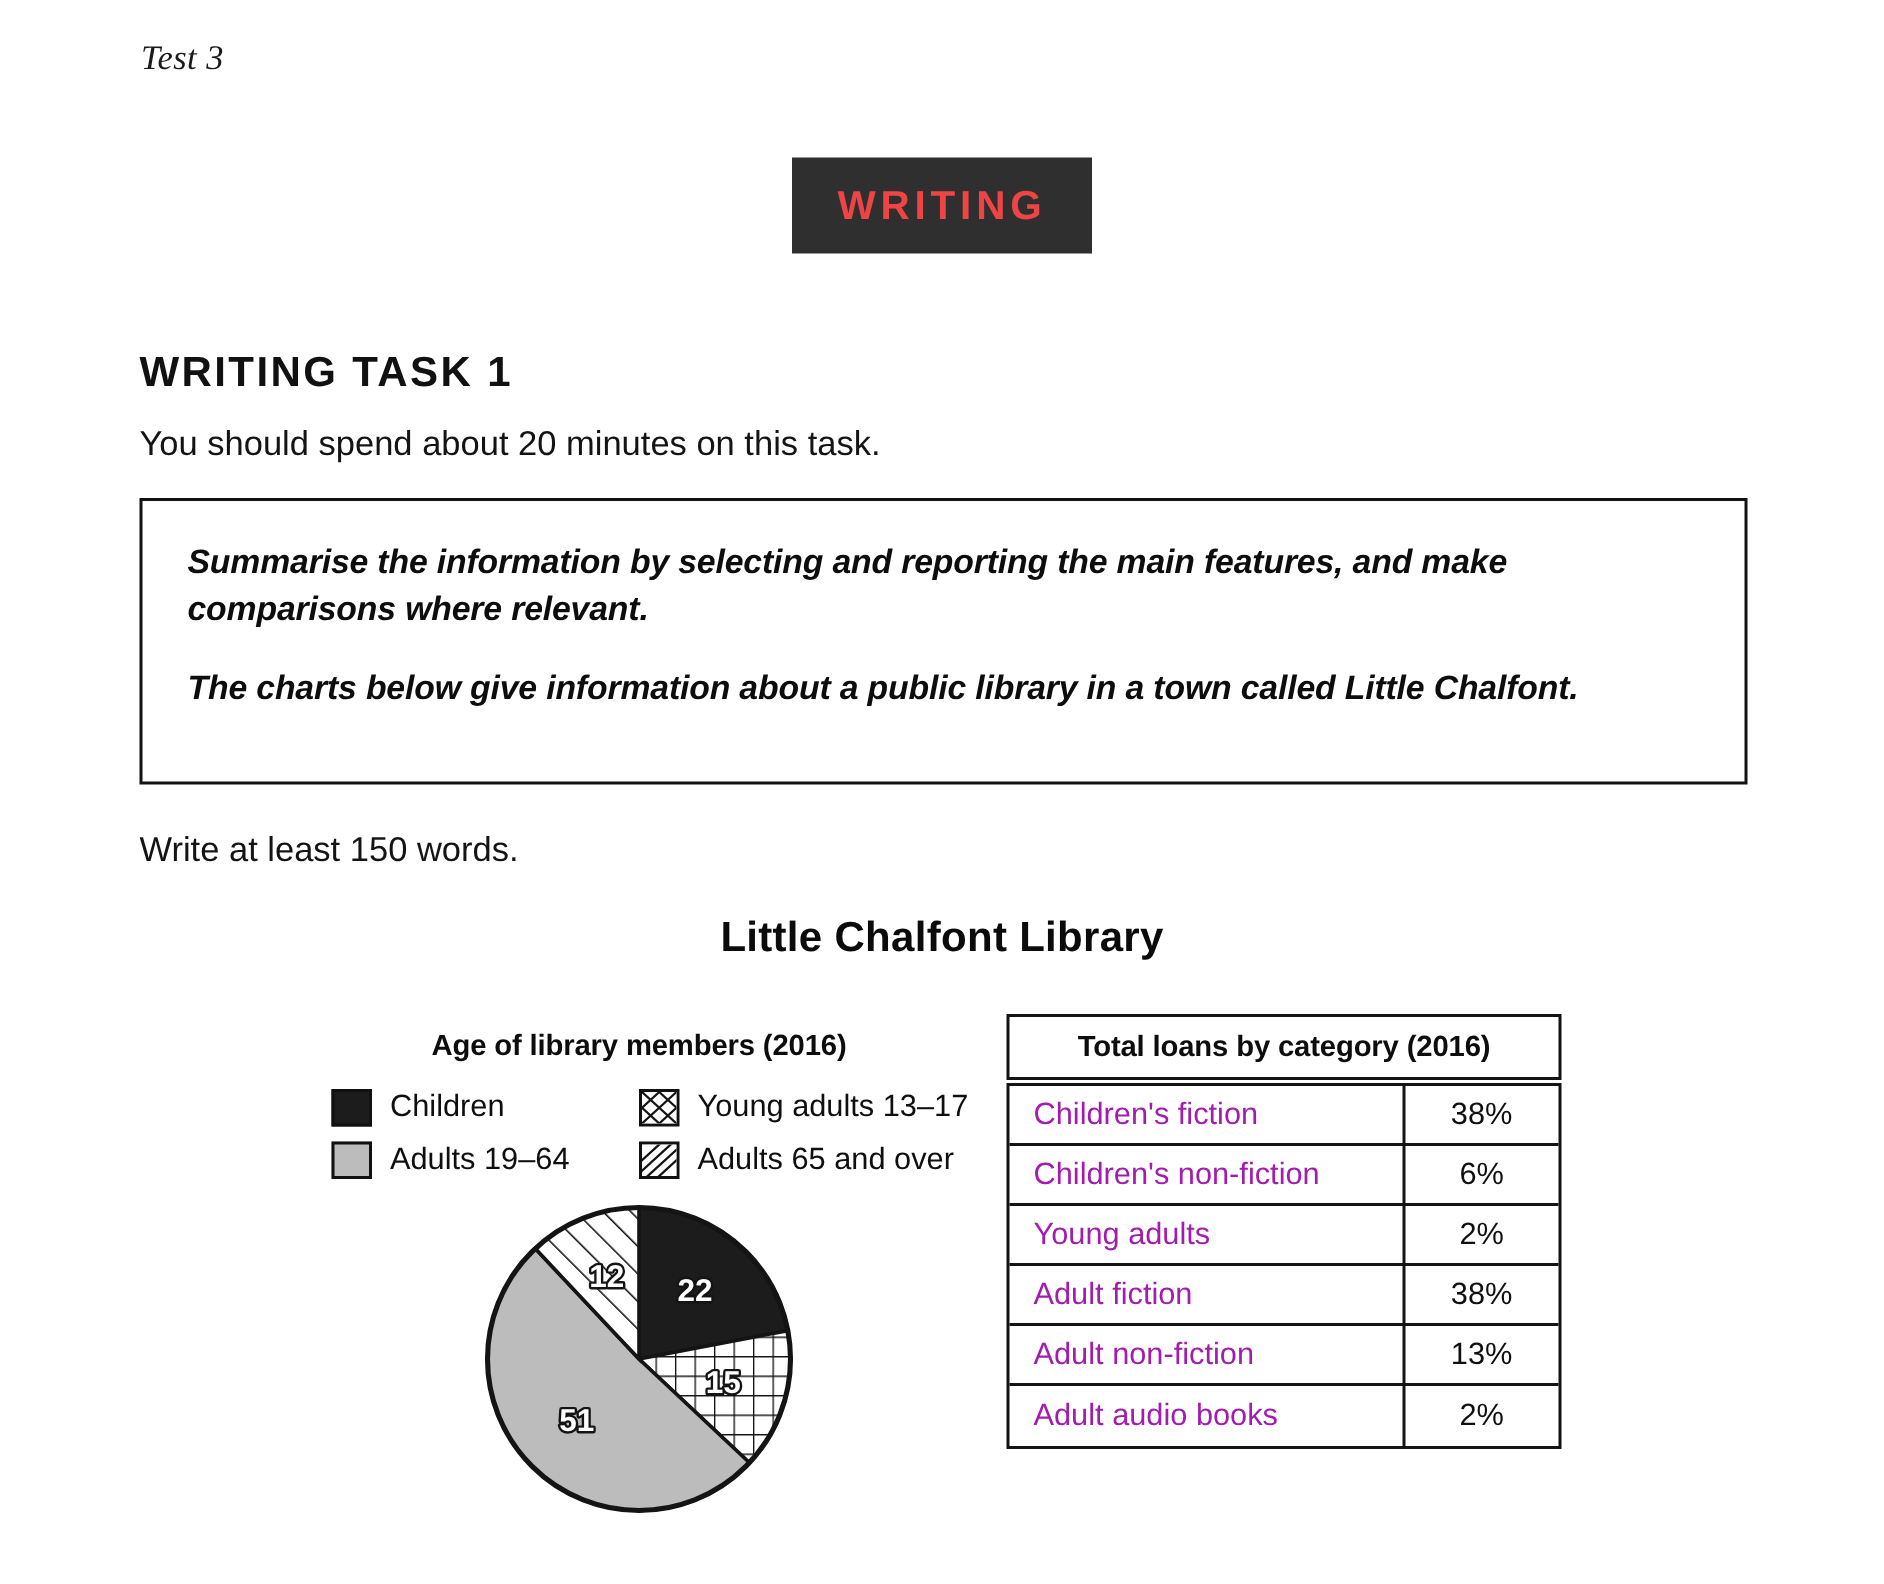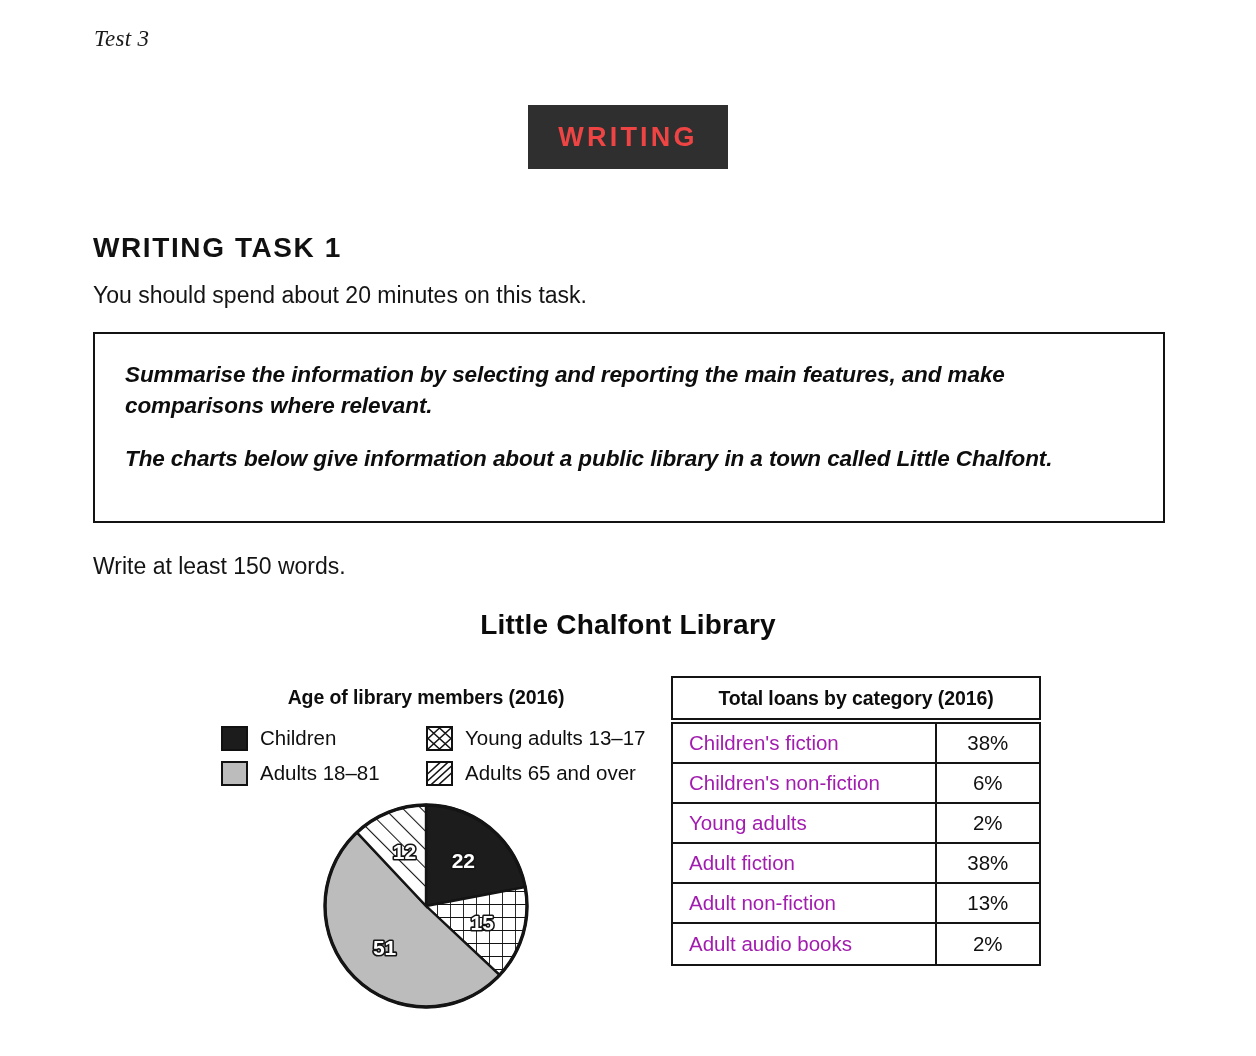--- a/index.html
+++ b/index.html
@@ -245,21 +245,21 @@
         <svg width="100%" height="100%" viewBox="0 0 24 24" preserveAspectRatio="none">
           <rect x="0" y="0" width="24" height="24" fill="#ffffff"></rect>
           <path d="M0 0 L24 24 M24 0 L0 24 M0 12 L12 24 M12 0 L24 12 M0 12 L12 0 M12 24 L24 12" stroke="#141414" stroke-width="1.6" fill="none"></path>
         </svg>
       </span>
       <span class="legend-text">Young adults 13–17</span>
     </div>
 
     <div class="legend-entry">
       <span class="swatch" style="background:#bcbcbc;"></span>
-      <span class="legend-text">Adults 18–81</span>
+      <span class="legend-text">Adults 19–64</span>
     </div>
 
     <div class="legend-entry">
       <span class="swatch">
         <svg width="100%" height="100%" viewBox="0 0 24 24" preserveAspectRatio="none">
           <rect x="0" y="0" width="24" height="24" fill="#ffffff"></rect>
           <path d="M-6 18 L18 -6 M-2 22 L22 -2 M2 26 L26 2 M6 30 L30 6" stroke="#141414" stroke-width="1.7" fill="none"></path>
         </svg>
       </span>
       <span class="legend-text">Adults 65 and over</span>

